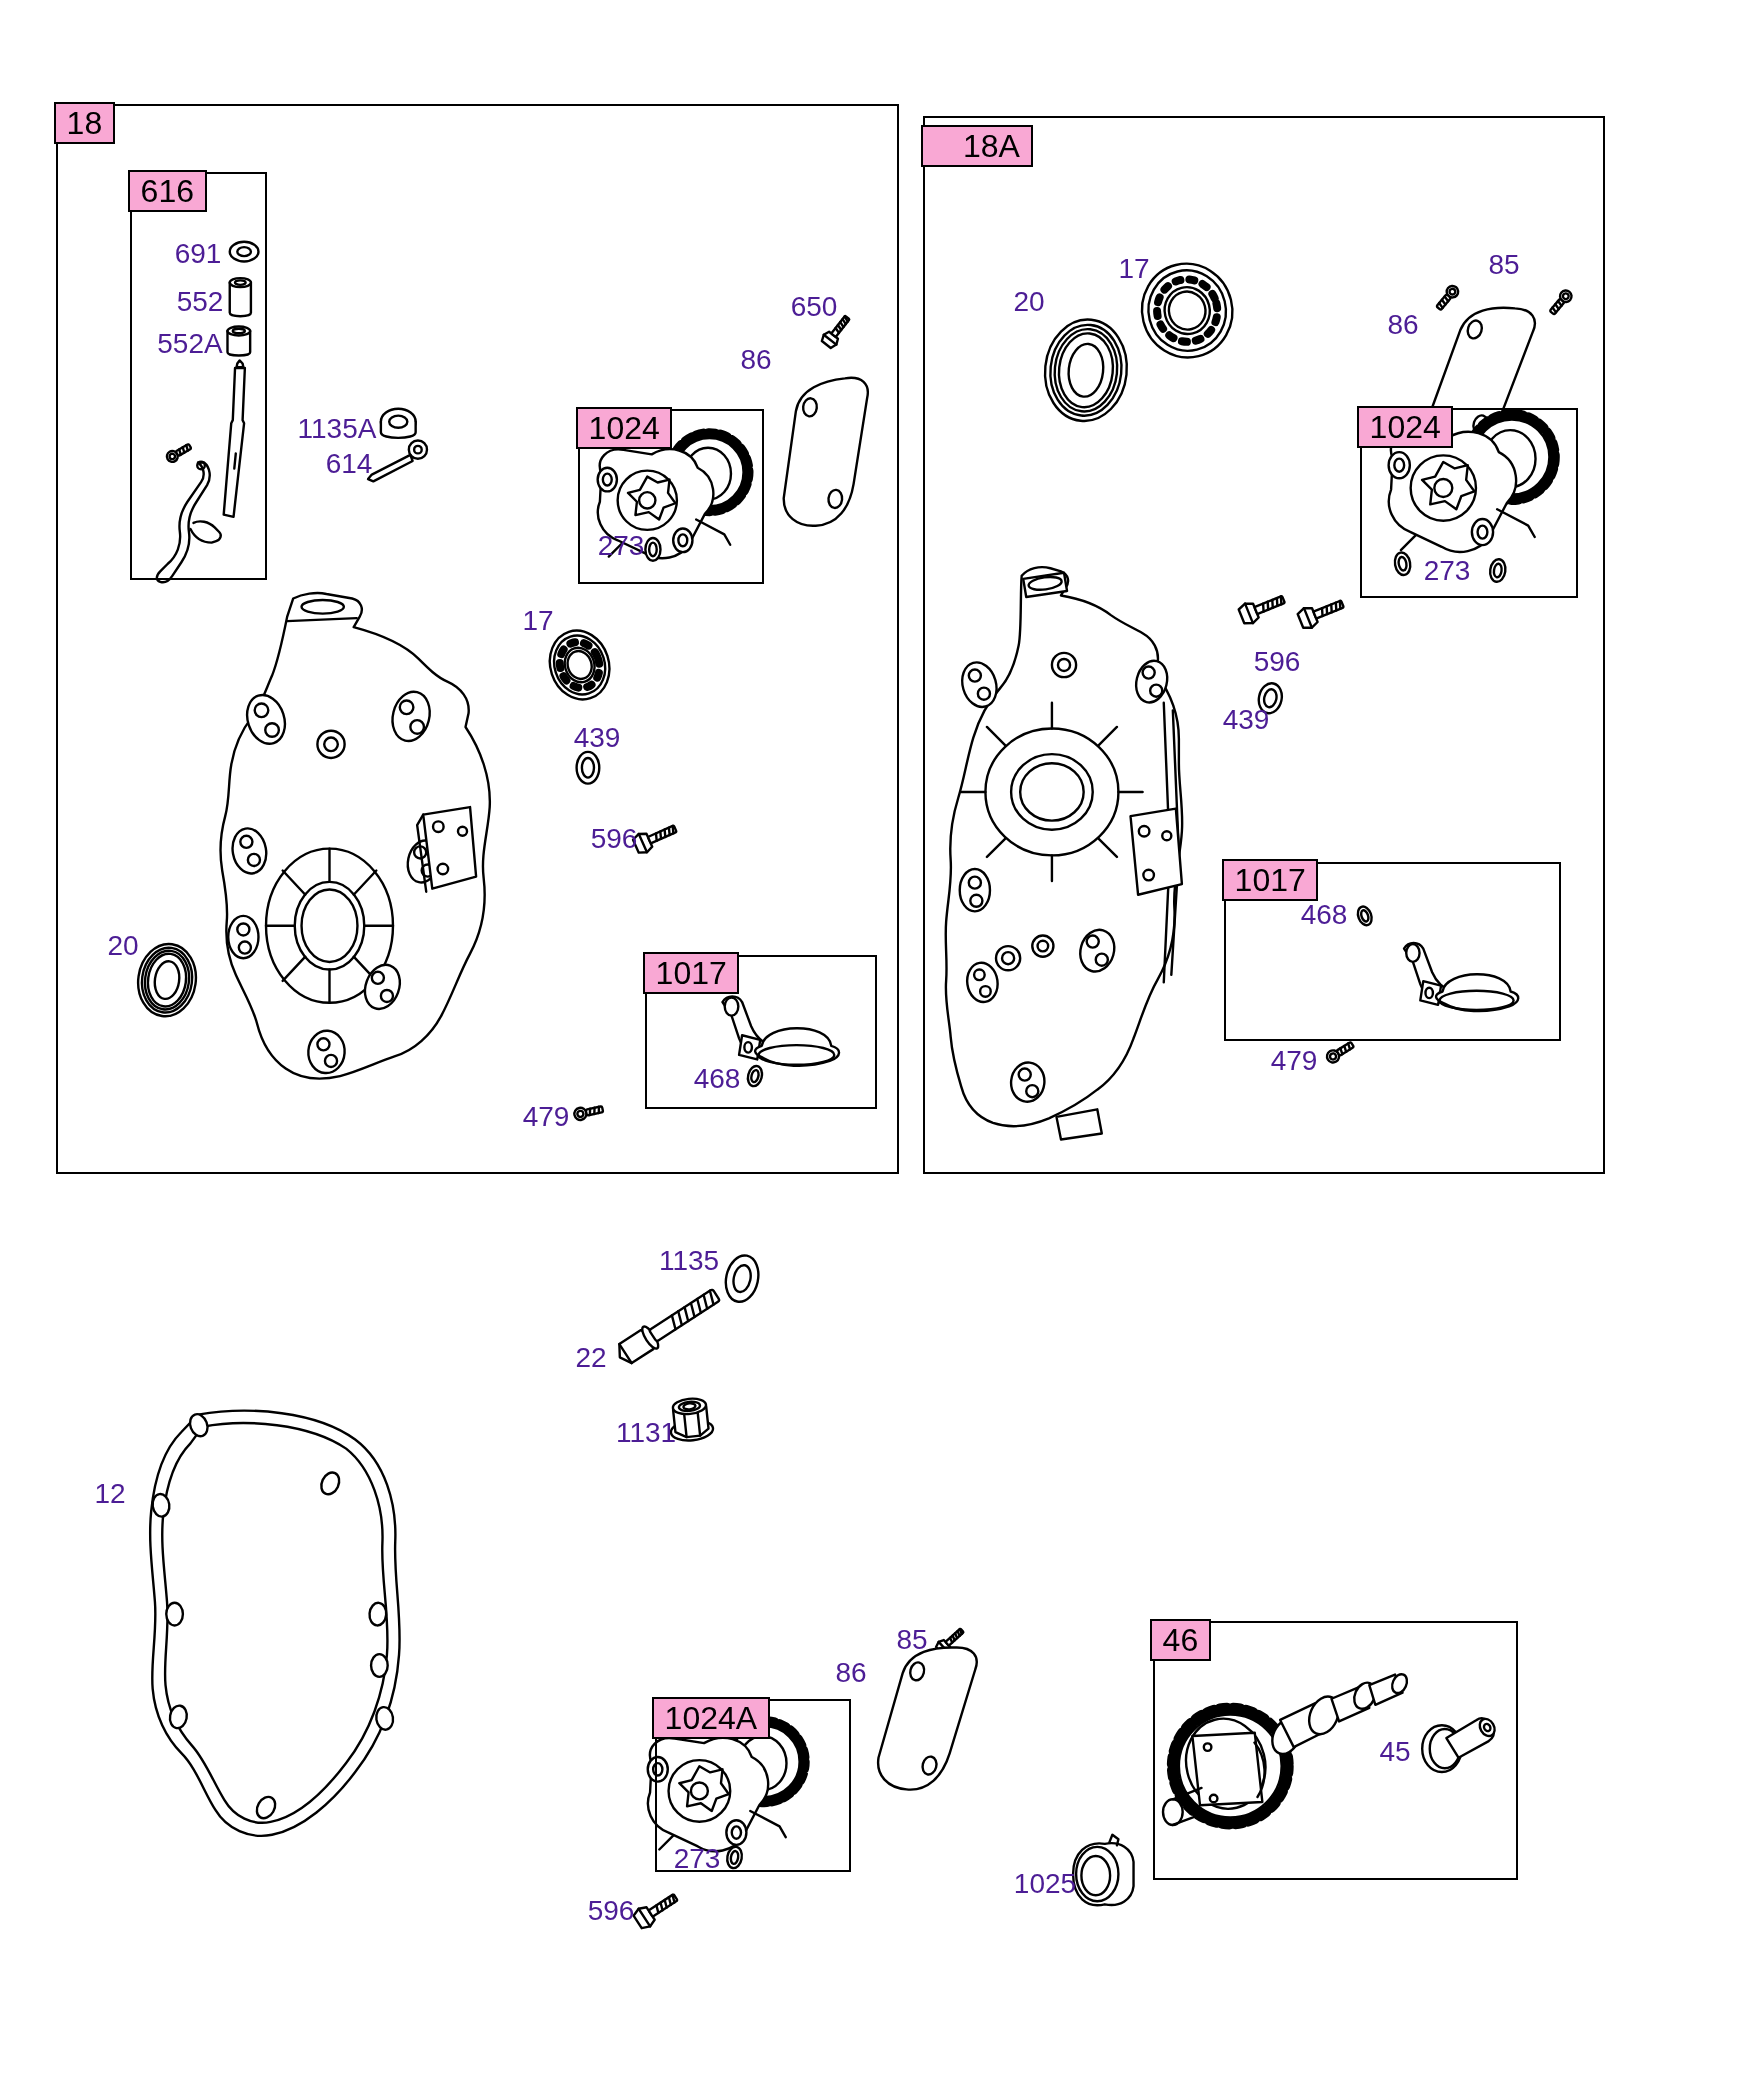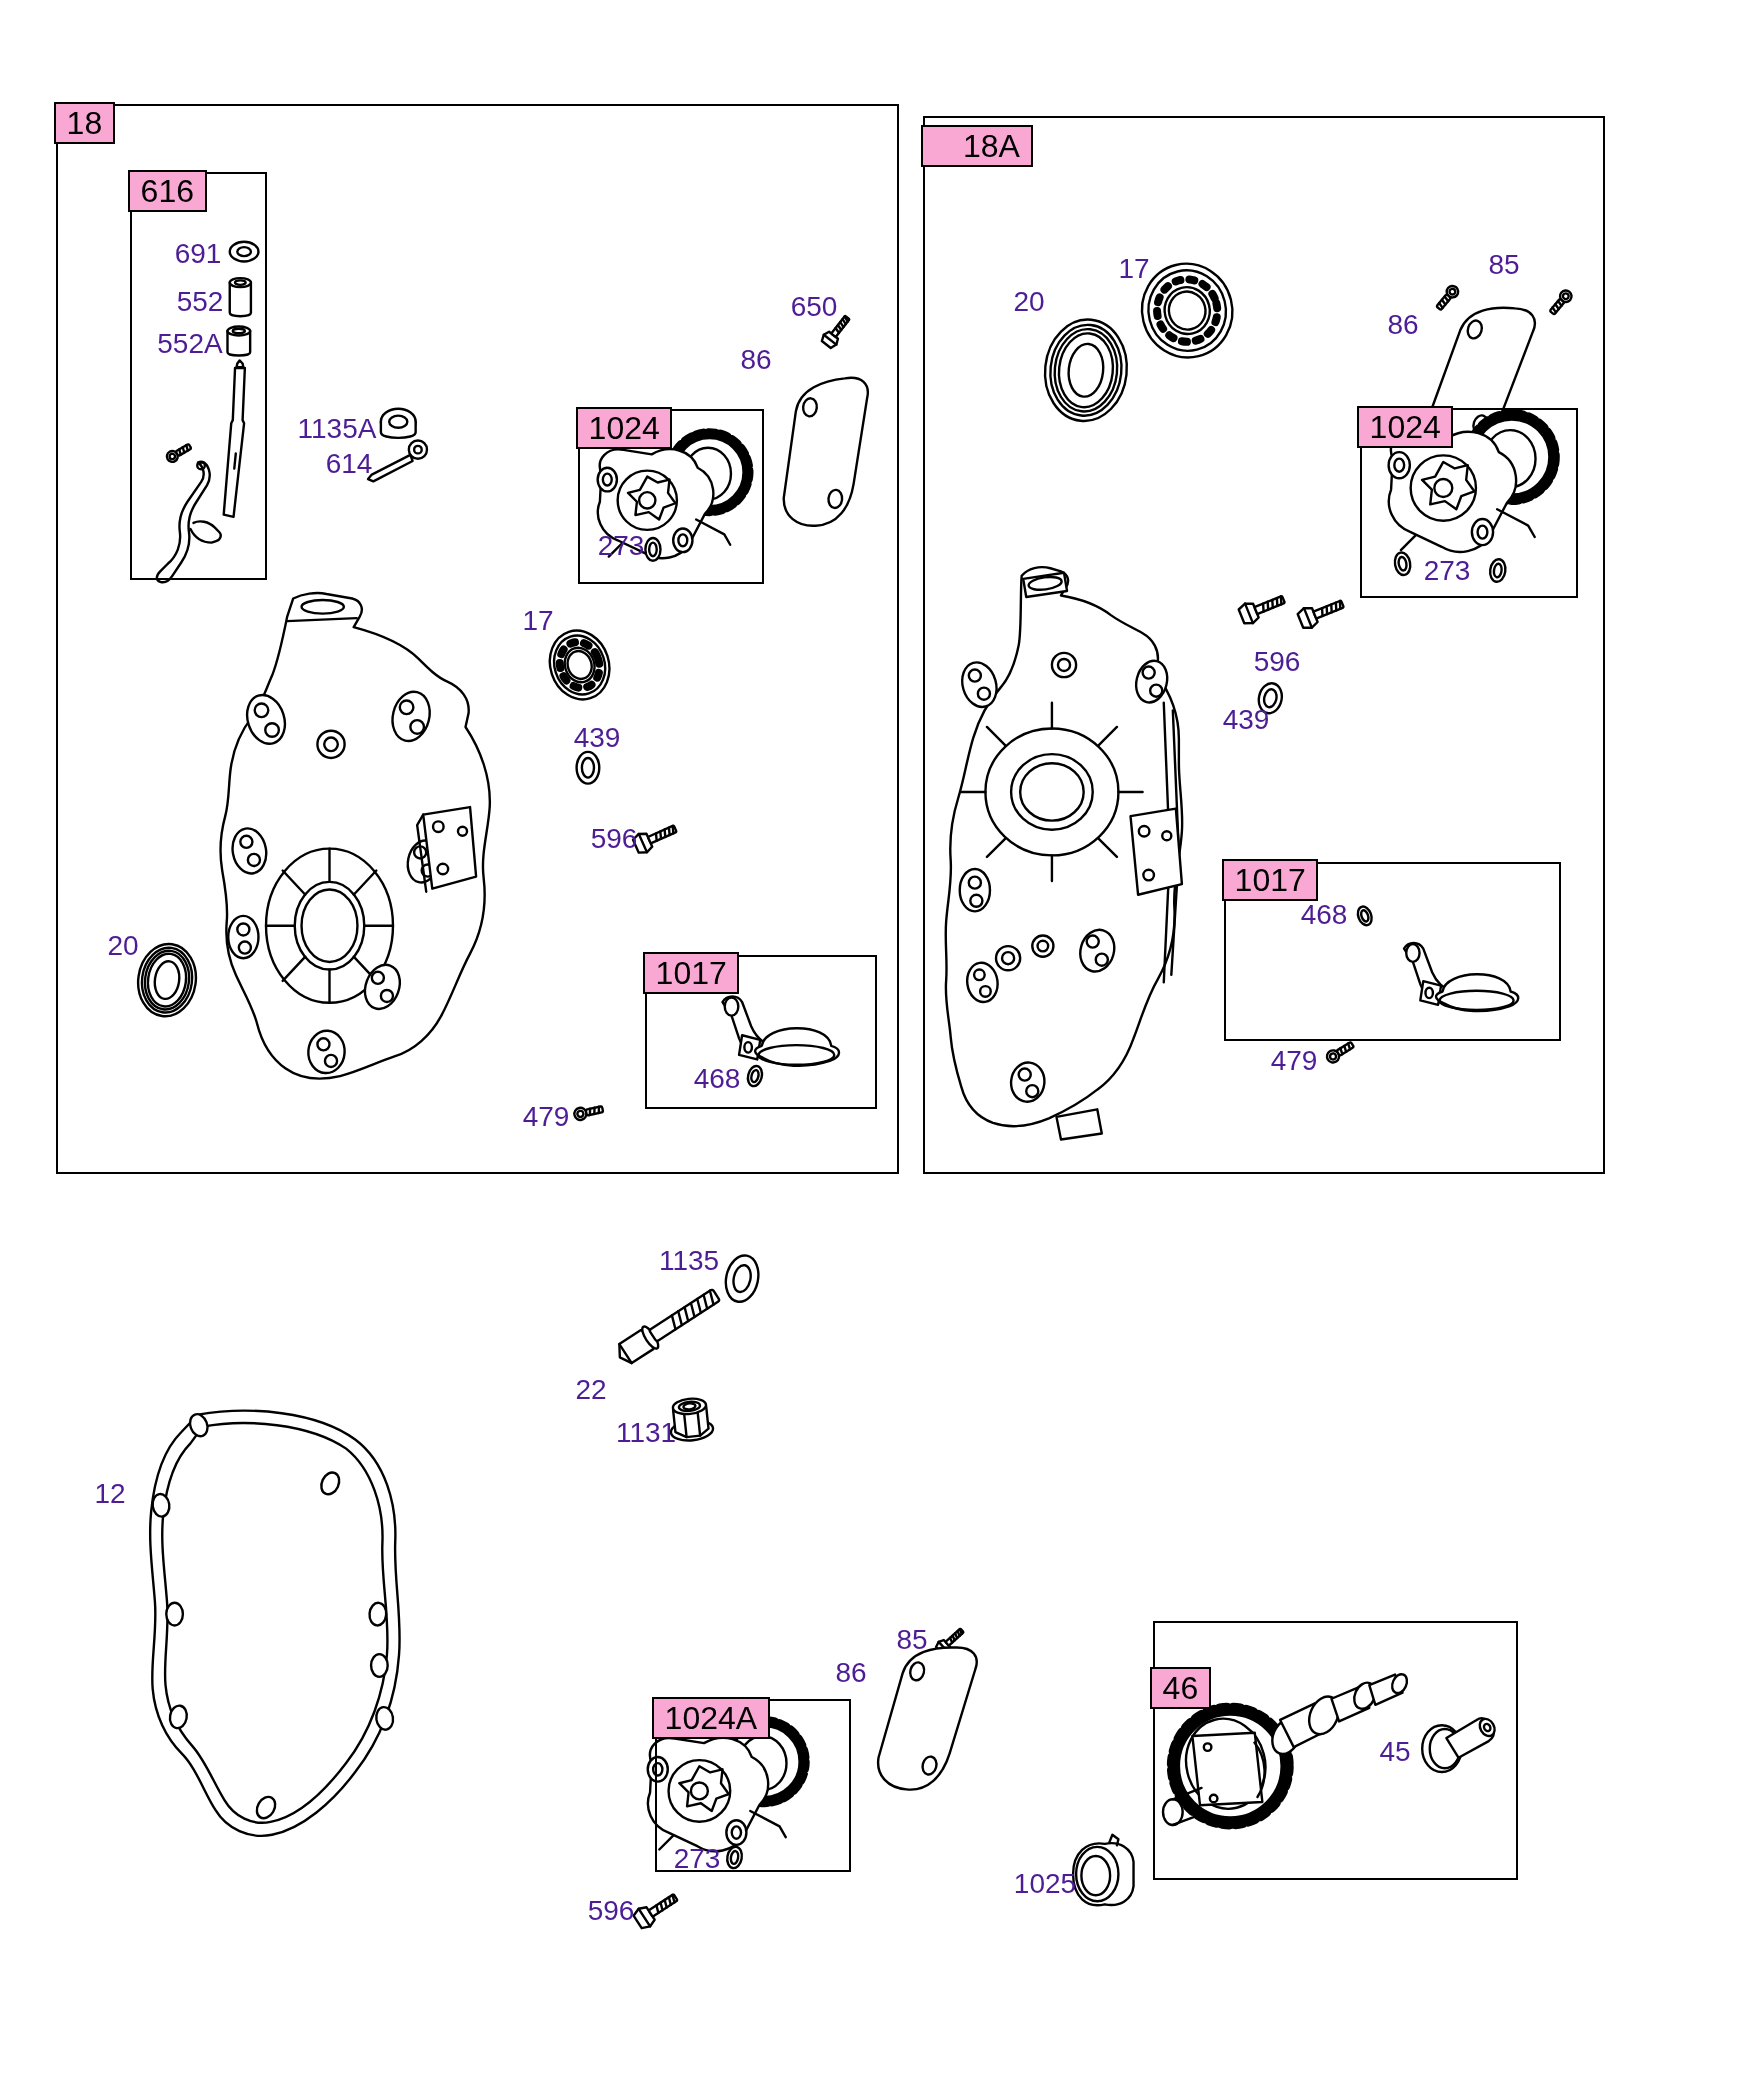--- a/index.html
+++ b/index.html
@@ -478,21 +478,21 @@
   <div class="box" style="left:1360px;top:408px;width:214px;height:186px;"></div>
   <div class="boxlabel" style="left:1357px;top:406px;">1024</div>
 
   <div class="box" style="left:1224px;top:862px;width:333px;height:175px;"></div>
   <div class="boxlabel" style="left:1222px;top:859px;">1017</div>
 
   <div class="box" style="left:655px;top:1699px;width:192px;height:169px;"></div>
   <div class="boxlabel" style="left:652px;top:1697px;">1024A</div>
 
   <div class="box" style="left:1153px;top:1621px;width:361px;height:255px;"></div>
-  <div class="boxlabel" style="left:1150px;top:1619px;margin-top:48px;">46</div>
+  <div class="boxlabel" style="left:1150px;top:1619px;">46</div>
 
   <div class="callout" style="left:198px;top:254px;">691</div>
   <div class="callout" style="left:200px;top:302px;">552</div>
   <div class="callout" style="left:190px;top:344px;">552A</div>
   <div class="callout" style="left:337px;top:429px;">1135A</div>
   <div class="callout" style="left:349px;top:464px;">614</div>
   <div class="callout" style="left:814px;top:307px;">650</div>
   <div class="callout" style="left:756px;top:360px;">86</div>
   <div class="callout" style="left:621px;top:546px;">273</div>
   <div class="callout" style="left:538px;top:621px;">17</div>
@@ -506,21 +506,21 @@
   <div class="callout" style="left:1134px;top:269px;">17</div>
   <div class="callout" style="left:1504px;top:265px;">85</div>
   <div class="callout" style="left:1403px;top:325px;">86</div>
   <div class="callout" style="left:1447px;top:571px;">273</div>
   <div class="callout" style="left:1277px;top:662px;">596</div>
   <div class="callout" style="left:1246px;top:720px;">439</div>
   <div class="callout" style="left:1324px;top:915px;">468</div>
   <div class="callout" style="left:1294px;top:1061px;">479</div>
 
   <div class="callout" style="left:689px;top:1261px;">1135</div>
-  <div class="callout" style="left:591px;top:1358px;margin-top:32px;">22</div>
+  <div class="callout" style="left:591px;top:1358px;">22</div>
   <div class="callout" style="left:633px;top:1433px;margin-left:13px;">1131</div>
   <div class="callout" style="left:110px;top:1494px;">12</div>
 
   <div class="callout" style="left:912px;top:1640px;">85</div>
   <div class="callout" style="left:851px;top:1673px;">86</div>
   <div class="callout" style="left:697px;top:1859px;">273</div>
   <div class="callout" style="left:611px;top:1911px;">596</div>
   <div class="callout" style="left:1045px;top:1884px;">1025</div>
   <div class="callout" style="left:1395px;top:1752px;">45</div>
 

